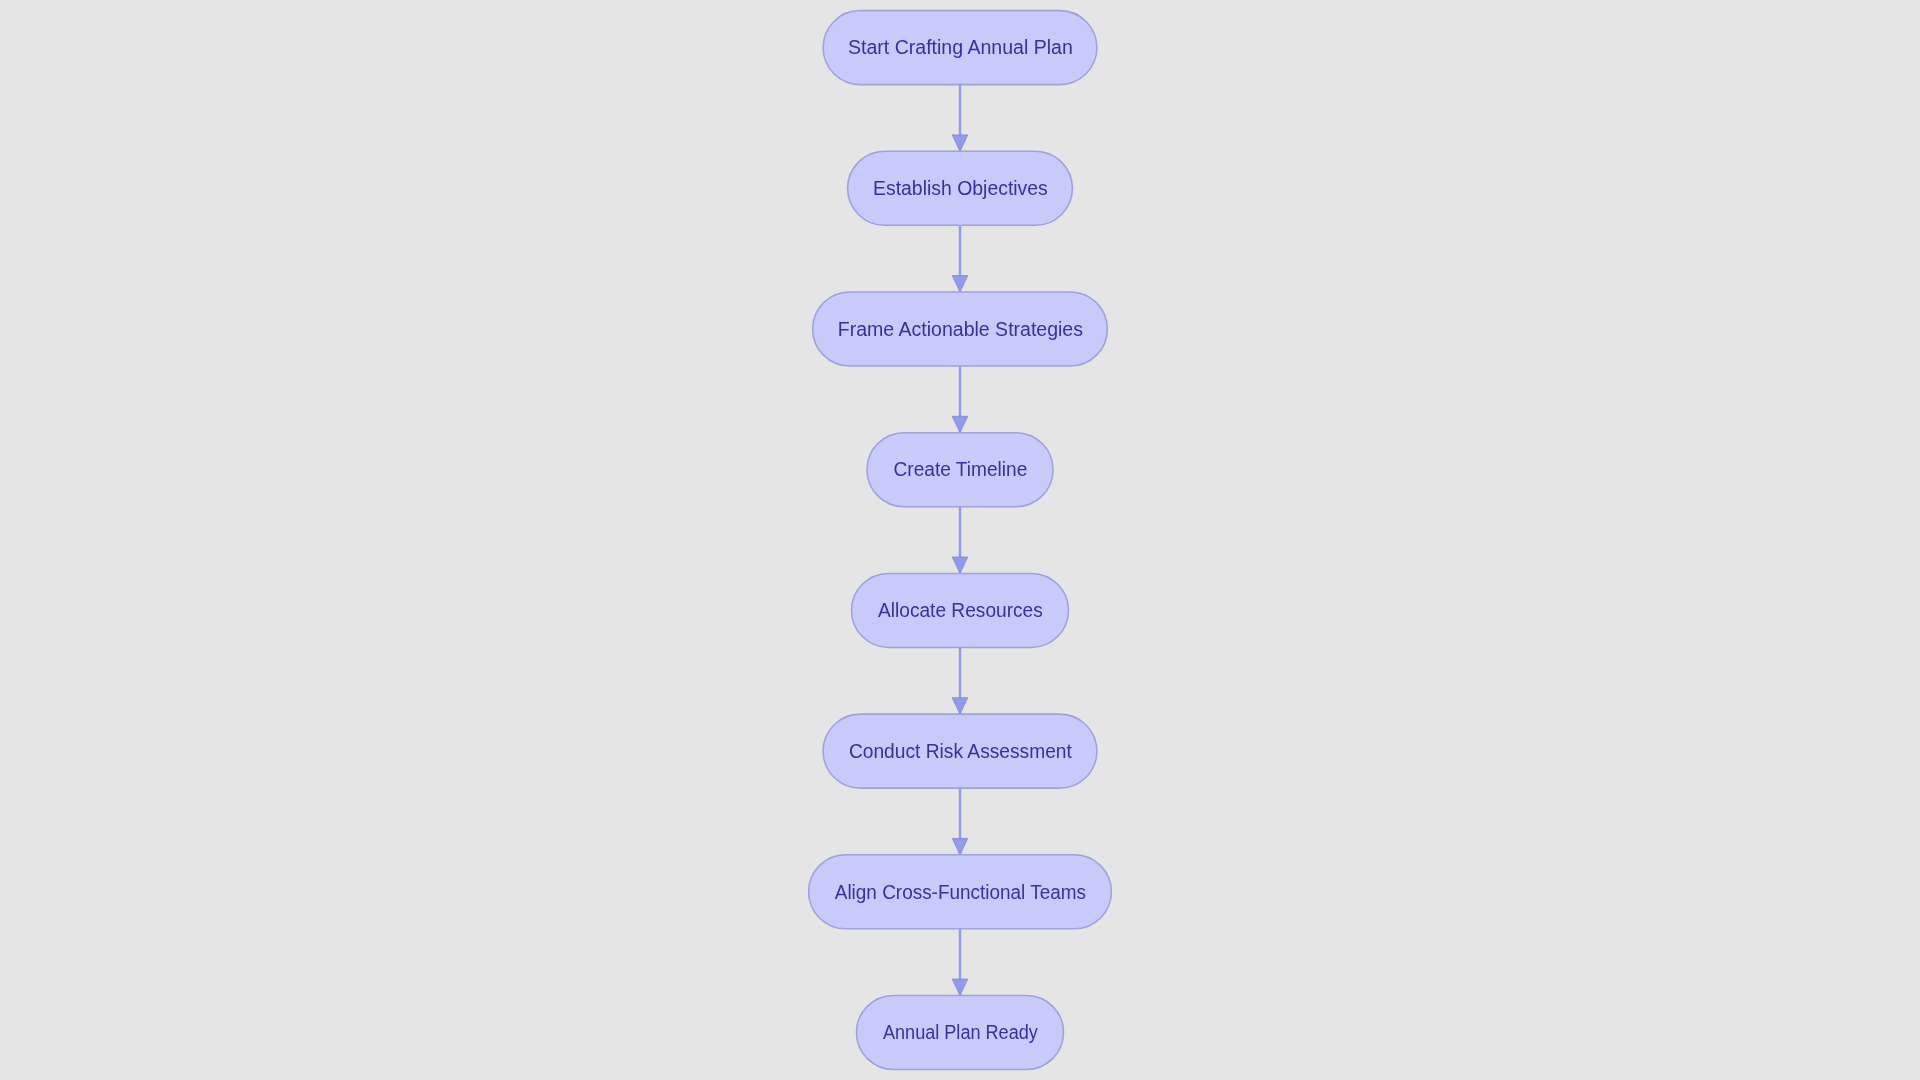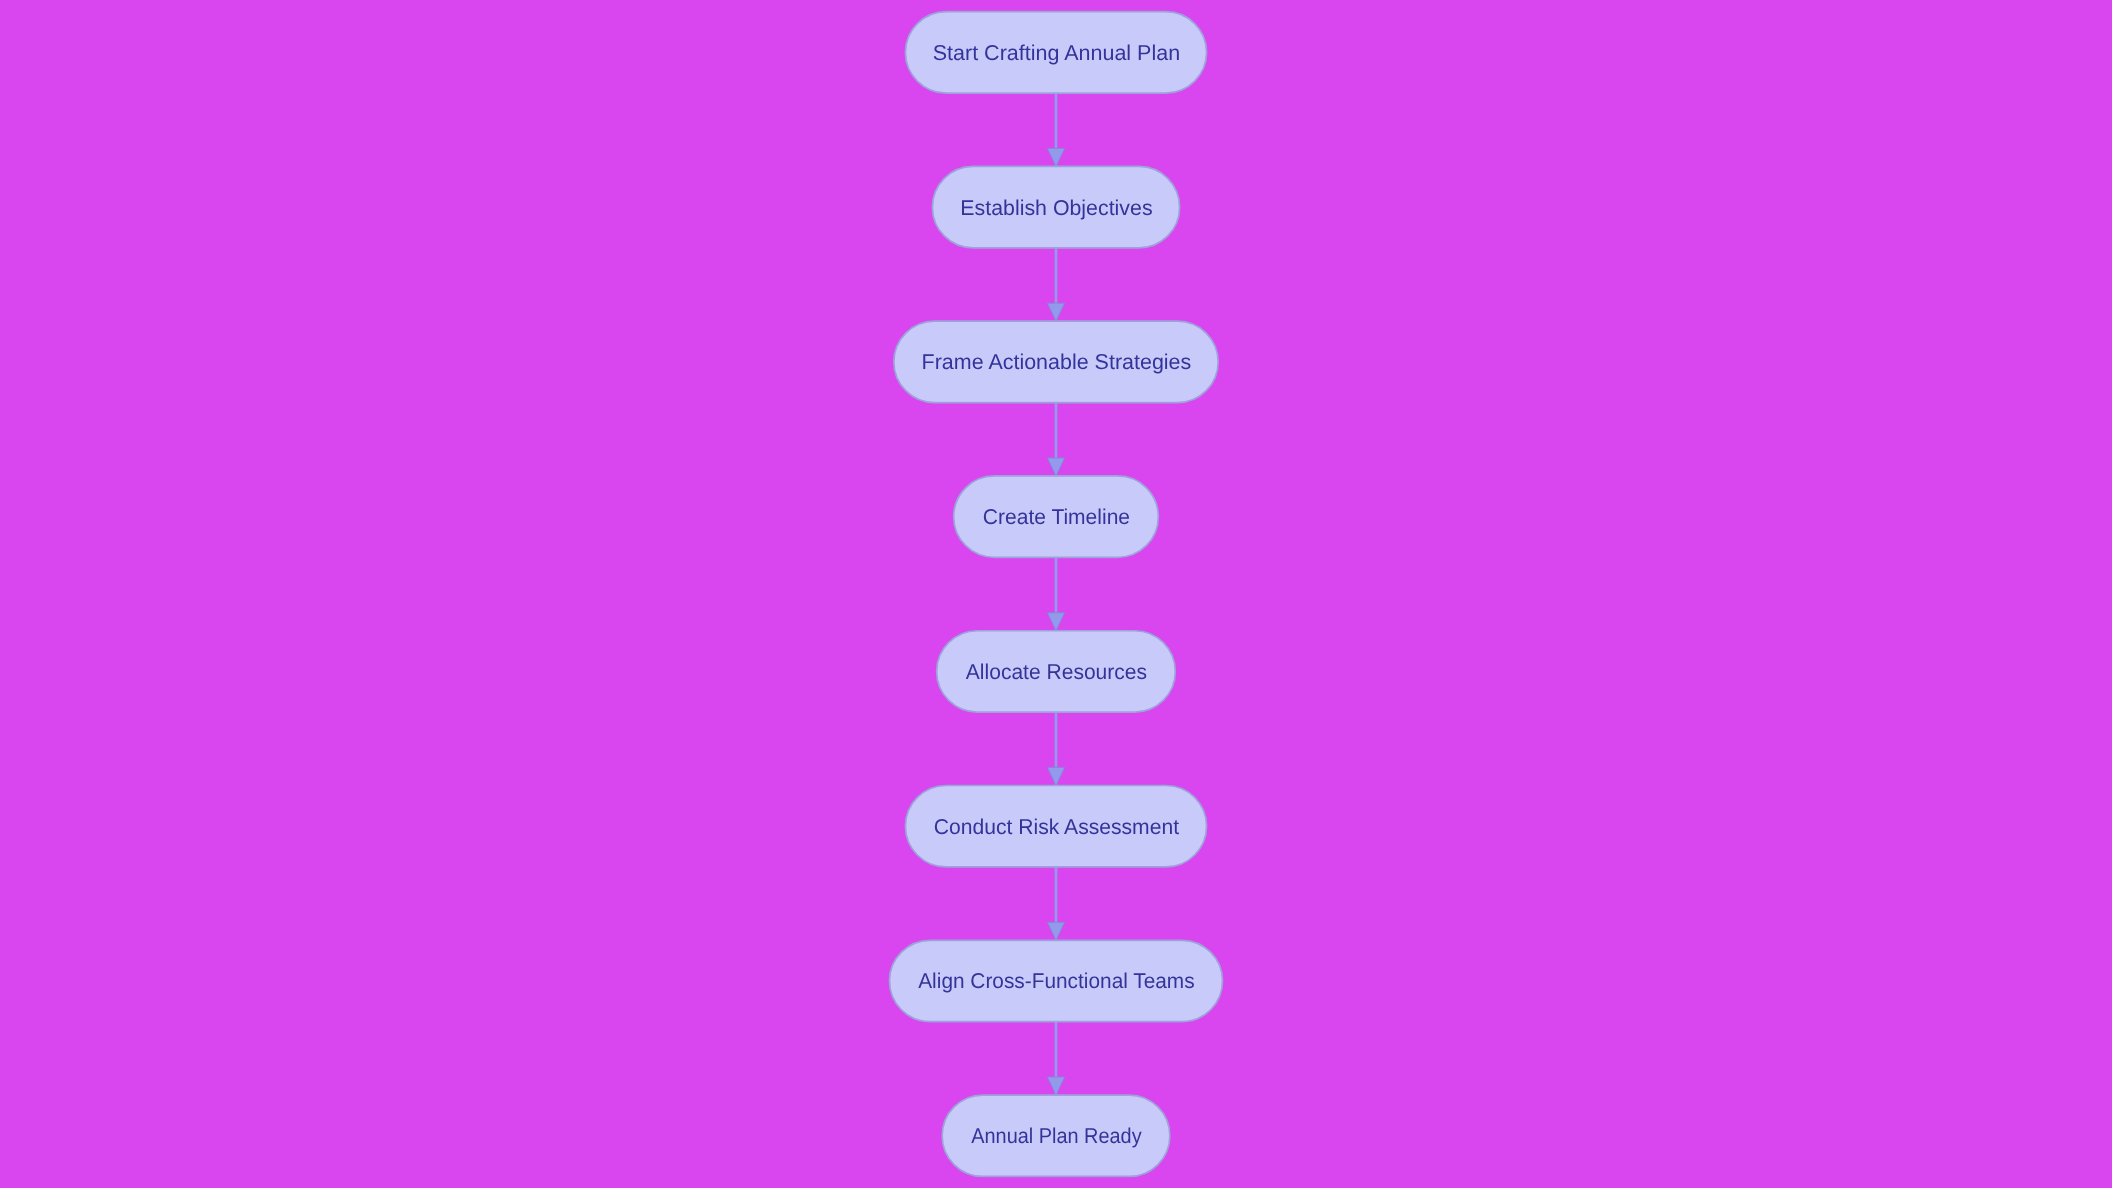--- a/index.html
+++ b/index.html
@@ -1,17 +1,17 @@
 <!DOCTYPE html>
 <html style="--node-fill: #c8cbfa; --node-border: #9da2db; --node-border-width: 1.55; --label-color: #33339a; --label-size: 19.5px; --edge-color: #9399ec; --edge-width: 2.4; --arrow-fill: #9399ec; --arrow-border: #8288d4; --arrow-border-width: 0.8;"><head>
 <meta charset="utf-8">
 <title>Annual Plan Flowchart</title>
 <style>
   html,body{margin:0;padding:0;width:1920px;height:1080px;overflow:hidden;background:#ffffff;}
-  #stage{position:relative;width:1920px;height:1080px;background:#d946ef;
+  #stage{position:relative;width:1920px;height:1080px;background:#e5e5e5;
          font-family:"Liberation Sans",sans-serif;}
   svg.flow{position:absolute;left:0;top:0;width:1920px;height:1080px;display:block;}
   .node-shape{fill:var(--node-fill,#c8cbfa);stroke:var(--node-border,#999ed9);
               stroke-width:var(--node-border-width,1.5);}
   .node-label{fill:var(--label-color,#33339a);font-size:var(--label-size,19.5px);
               font-family:"Liberation Sans",sans-serif;text-anchor:middle;will-change:transform;}
   .edge-line{stroke:var(--edge-color,#9399ec);stroke-width:var(--edge-width,2.4);fill:none;}
   .arrowhead{fill:var(--arrow-fill,#9399ec);stroke:var(--arrow-border,#8288d4);
              stroke-width:var(--arrow-border-width,0.8);stroke-linejoin:miter;}
 </style>

